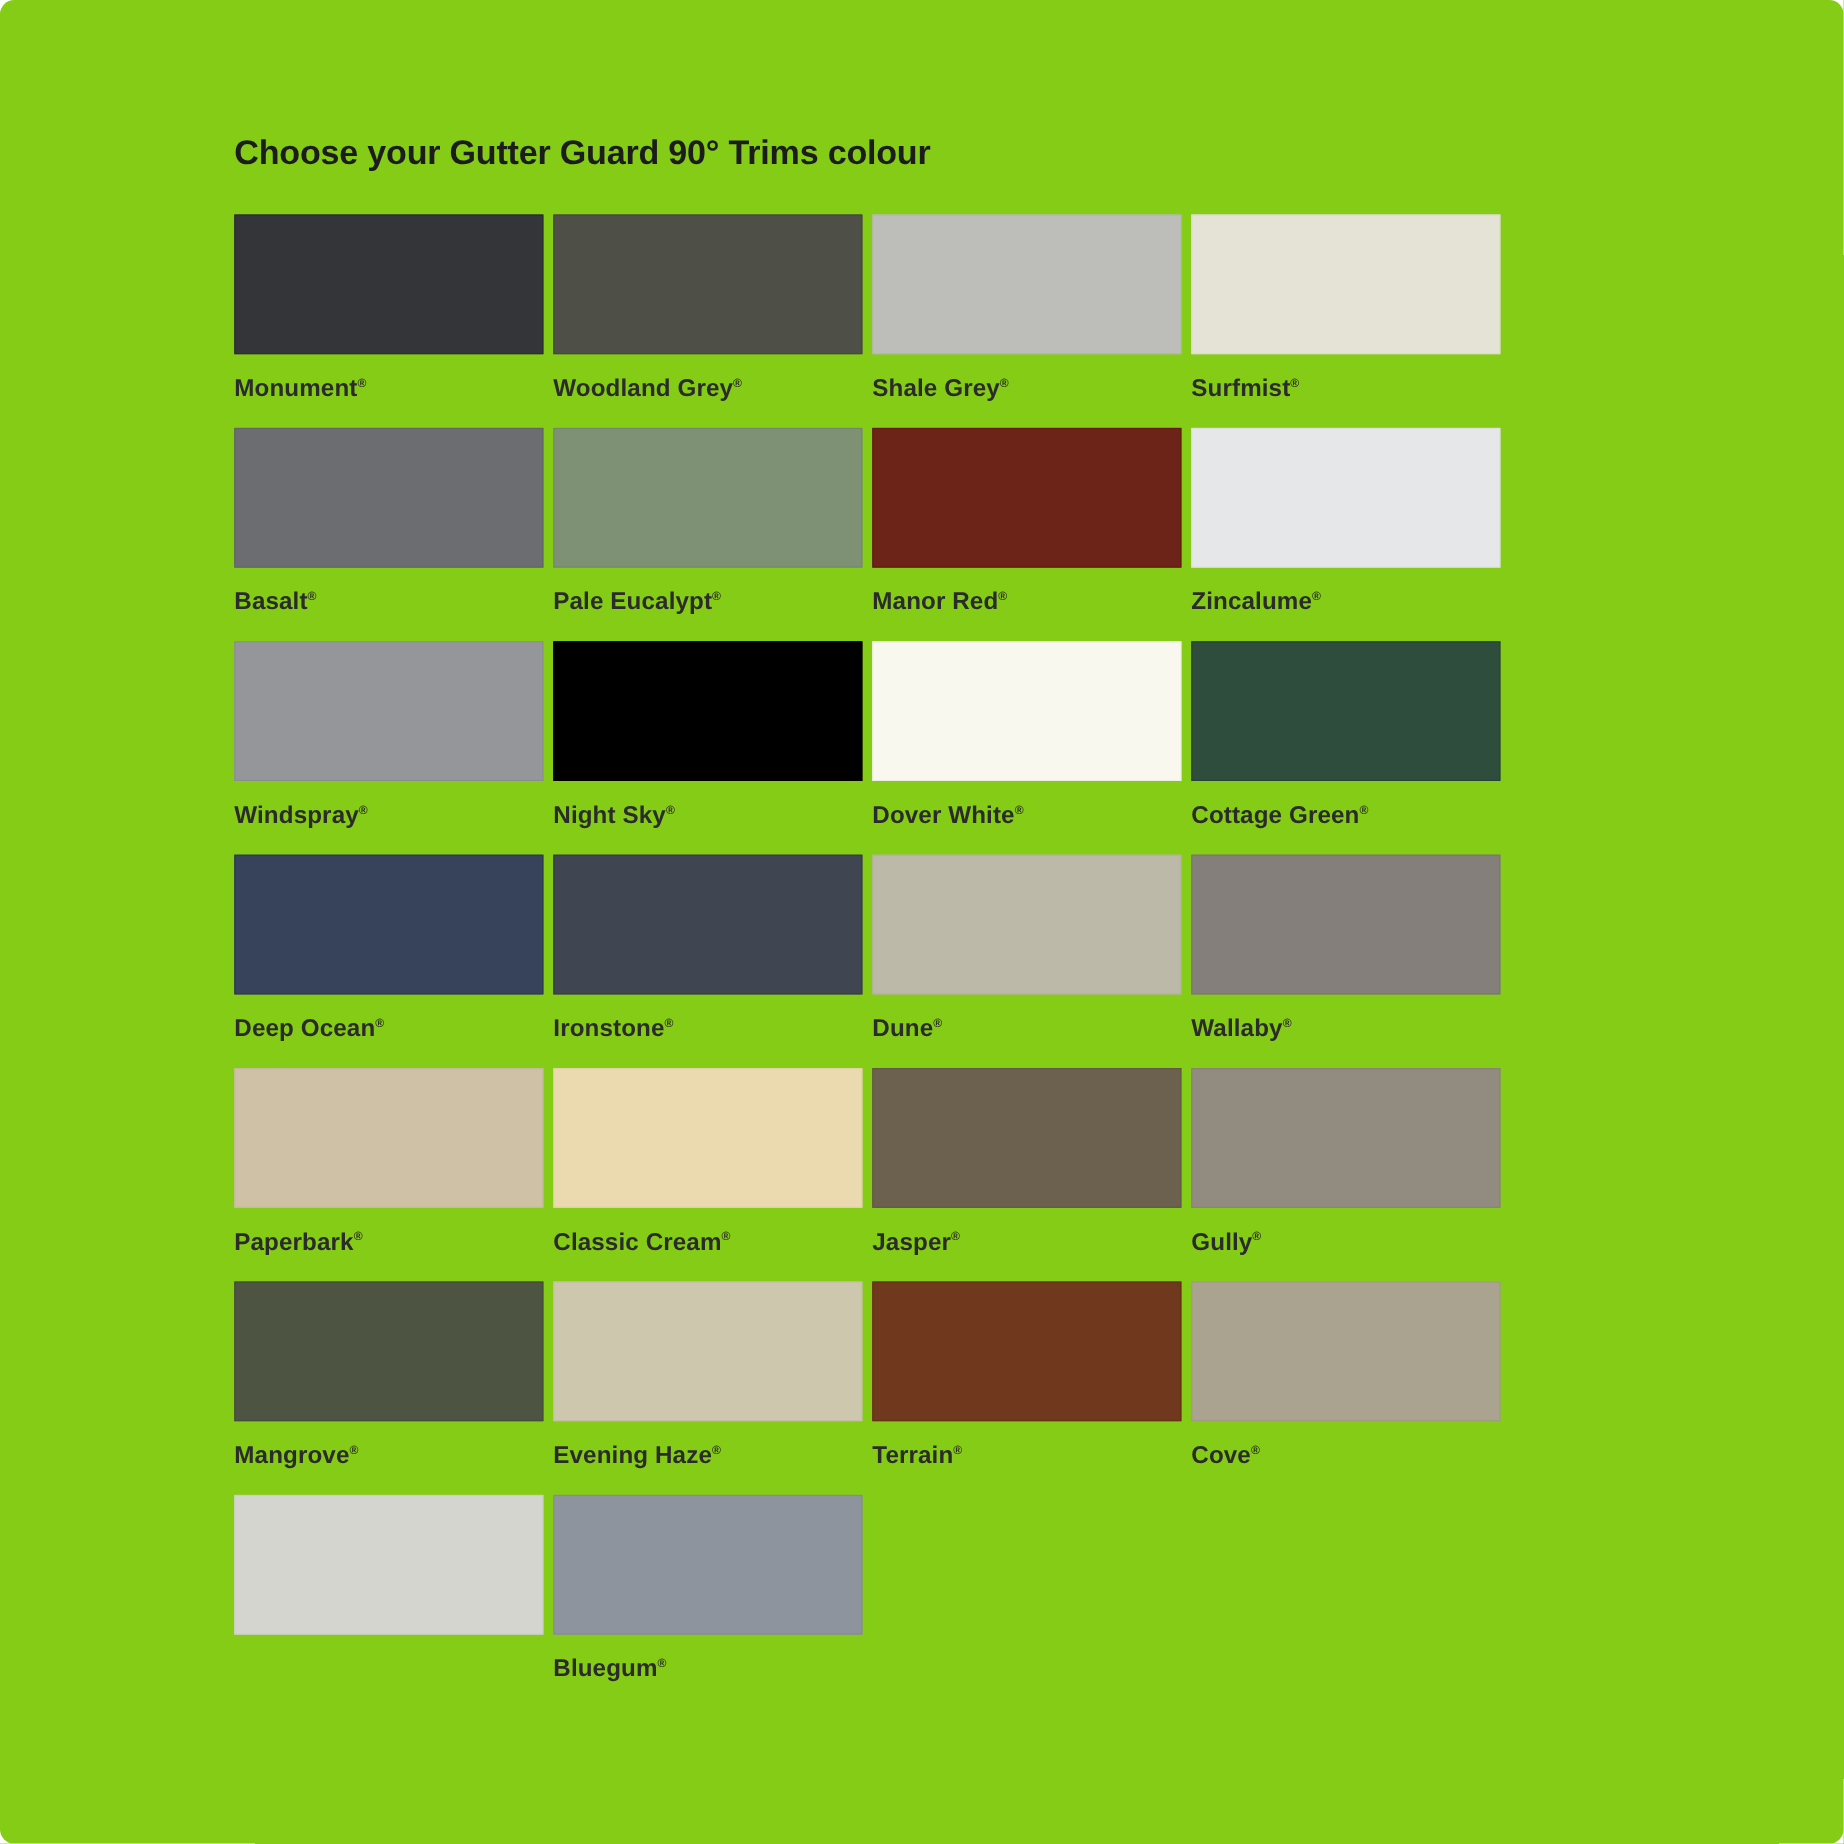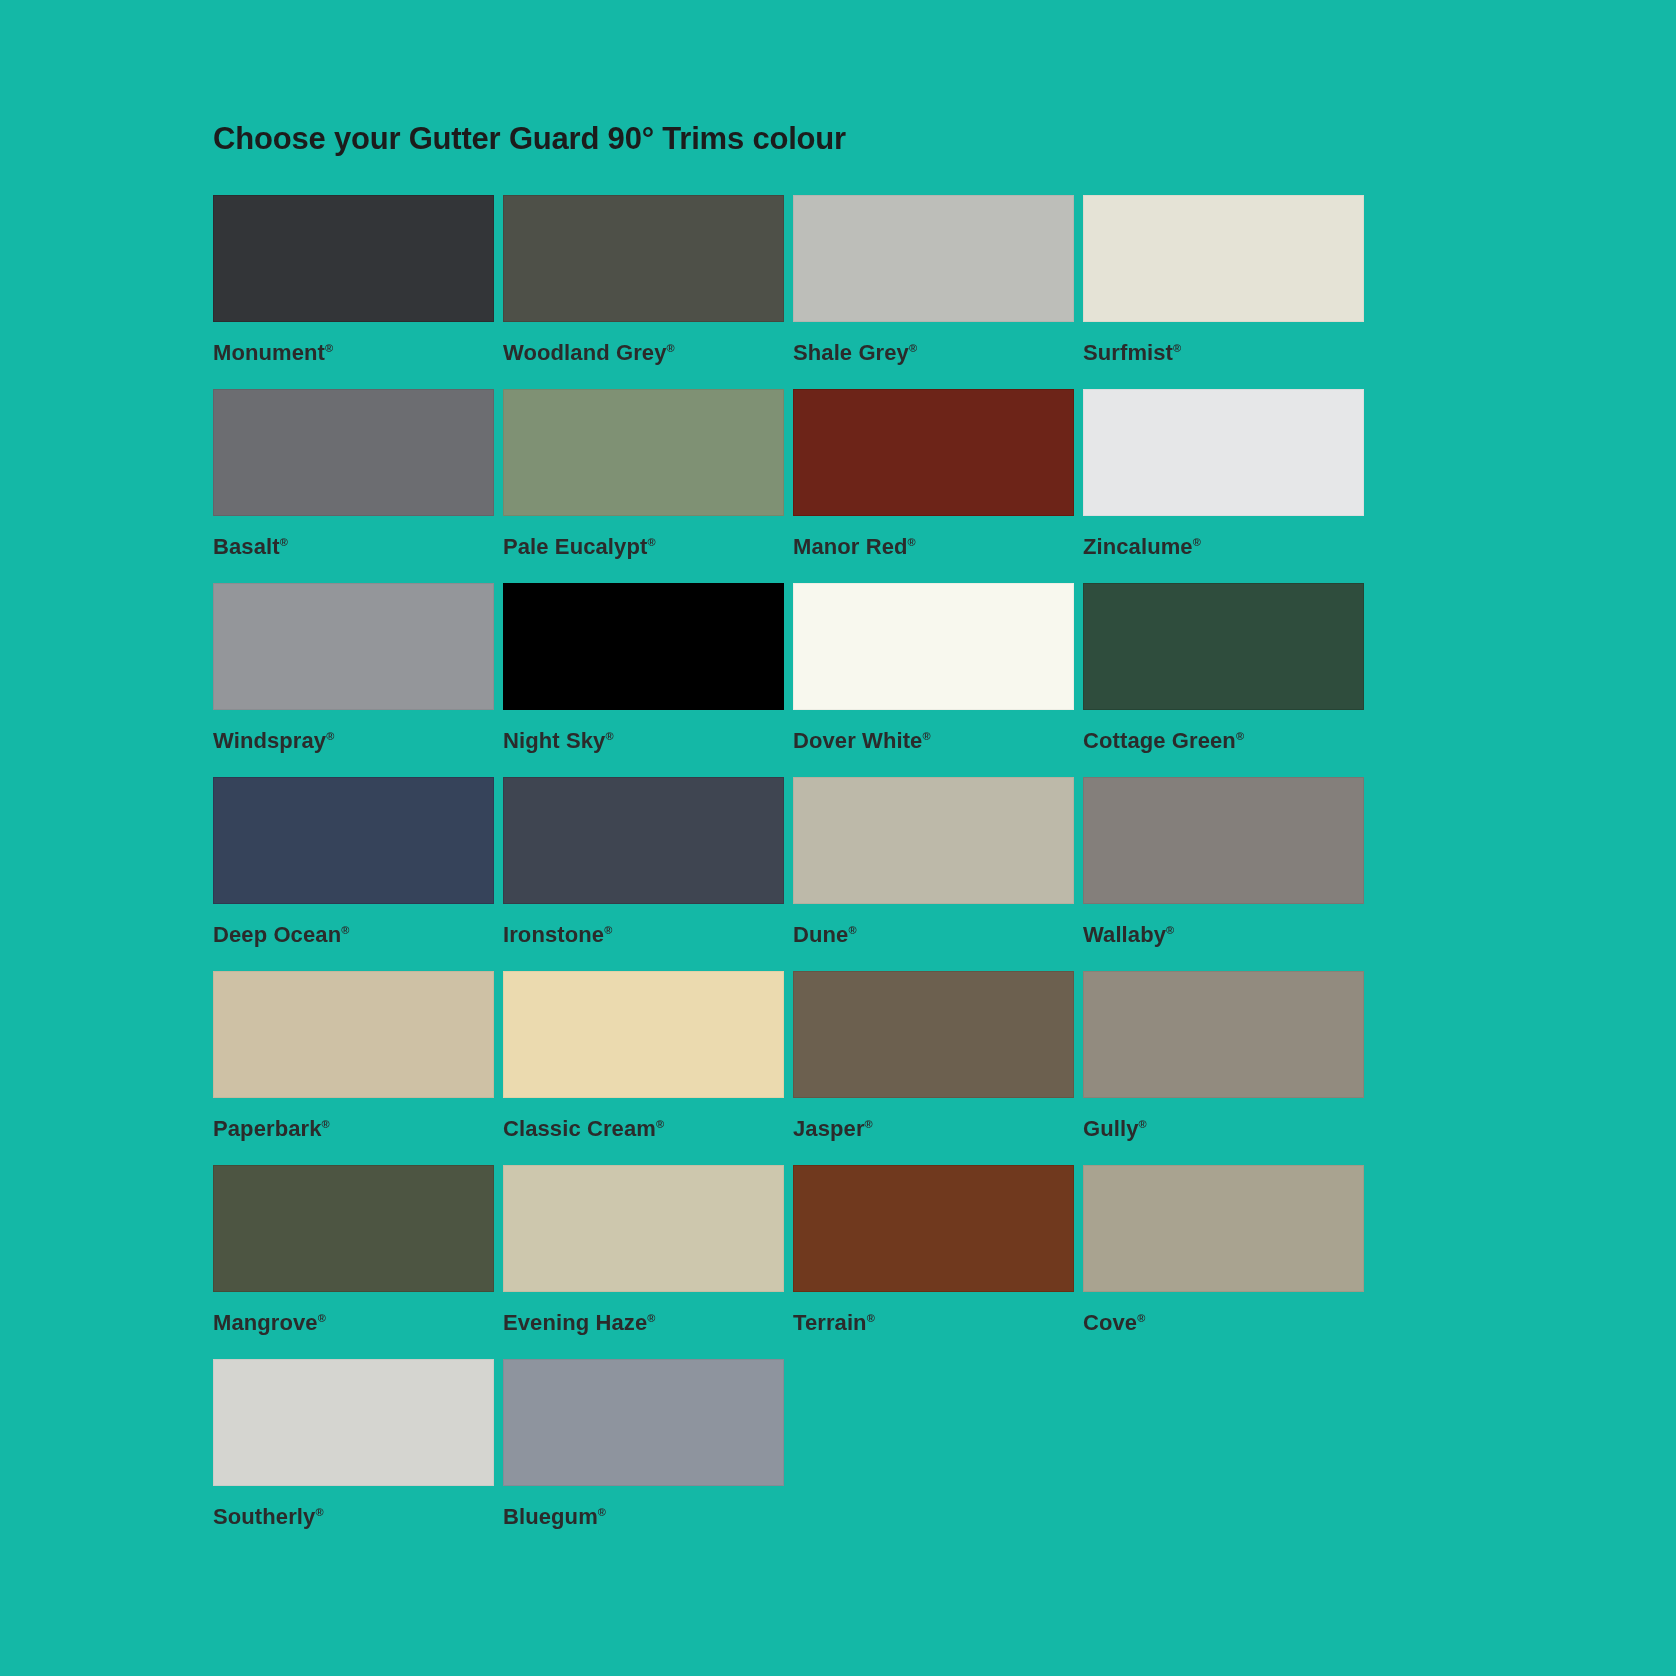--- a/index.html
+++ b/index.html
@@ -11,22 +11,23 @@
     height: 1676px;
     background: #ffffff;
     font-family: "Liberation Sans", sans-serif;
     -webkit-font-smoothing: antialiased;
   }
 
   .page {
     position: relative;
     width: 1676px;
     height: 1676px;
-    background: #14b8a6;
+    background: #84cc16;
     box-sizing: border-box;
+    border-radius: 13px;
   }
 
   .picker {
     position: absolute;
     left: 213px;
     top: 120px;
     width: 1160px;
   }
 
   .picker-title {
@@ -179,21 +180,20 @@
         <div class="swatch-cell">
           <span class="swatch-chip" style="background: rgb(112, 57, 30); border: 1px solid rgb(103, 48, 21);"></span>
           <span class="swatch-label">Terrain<sup>®</sup></span>
         </div>
         <div class="swatch-cell">
           <span class="swatch-chip" style="background: rgb(169, 163, 144); border: 1px solid rgb(160, 154, 135);"></span>
           <span class="swatch-label">Cove<sup>®</sup></span>
         </div>
         <div class="swatch-cell">
           <span class="swatch-chip" style="background: rgb(213, 213, 208); border: 1px solid rgb(204, 204, 199);"></span>
-          <span class="swatch-label">Southerly<sup>®</sup></span>
         </div>
         <div class="swatch-cell">
           <span class="swatch-chip" style="background: rgb(142, 148, 158); border: 1px solid rgb(133, 139, 149);"></span>
           <span class="swatch-label">Bluegum<sup>®</sup></span>
         </div>
       </div>
 
   </div>
 </div>
 

